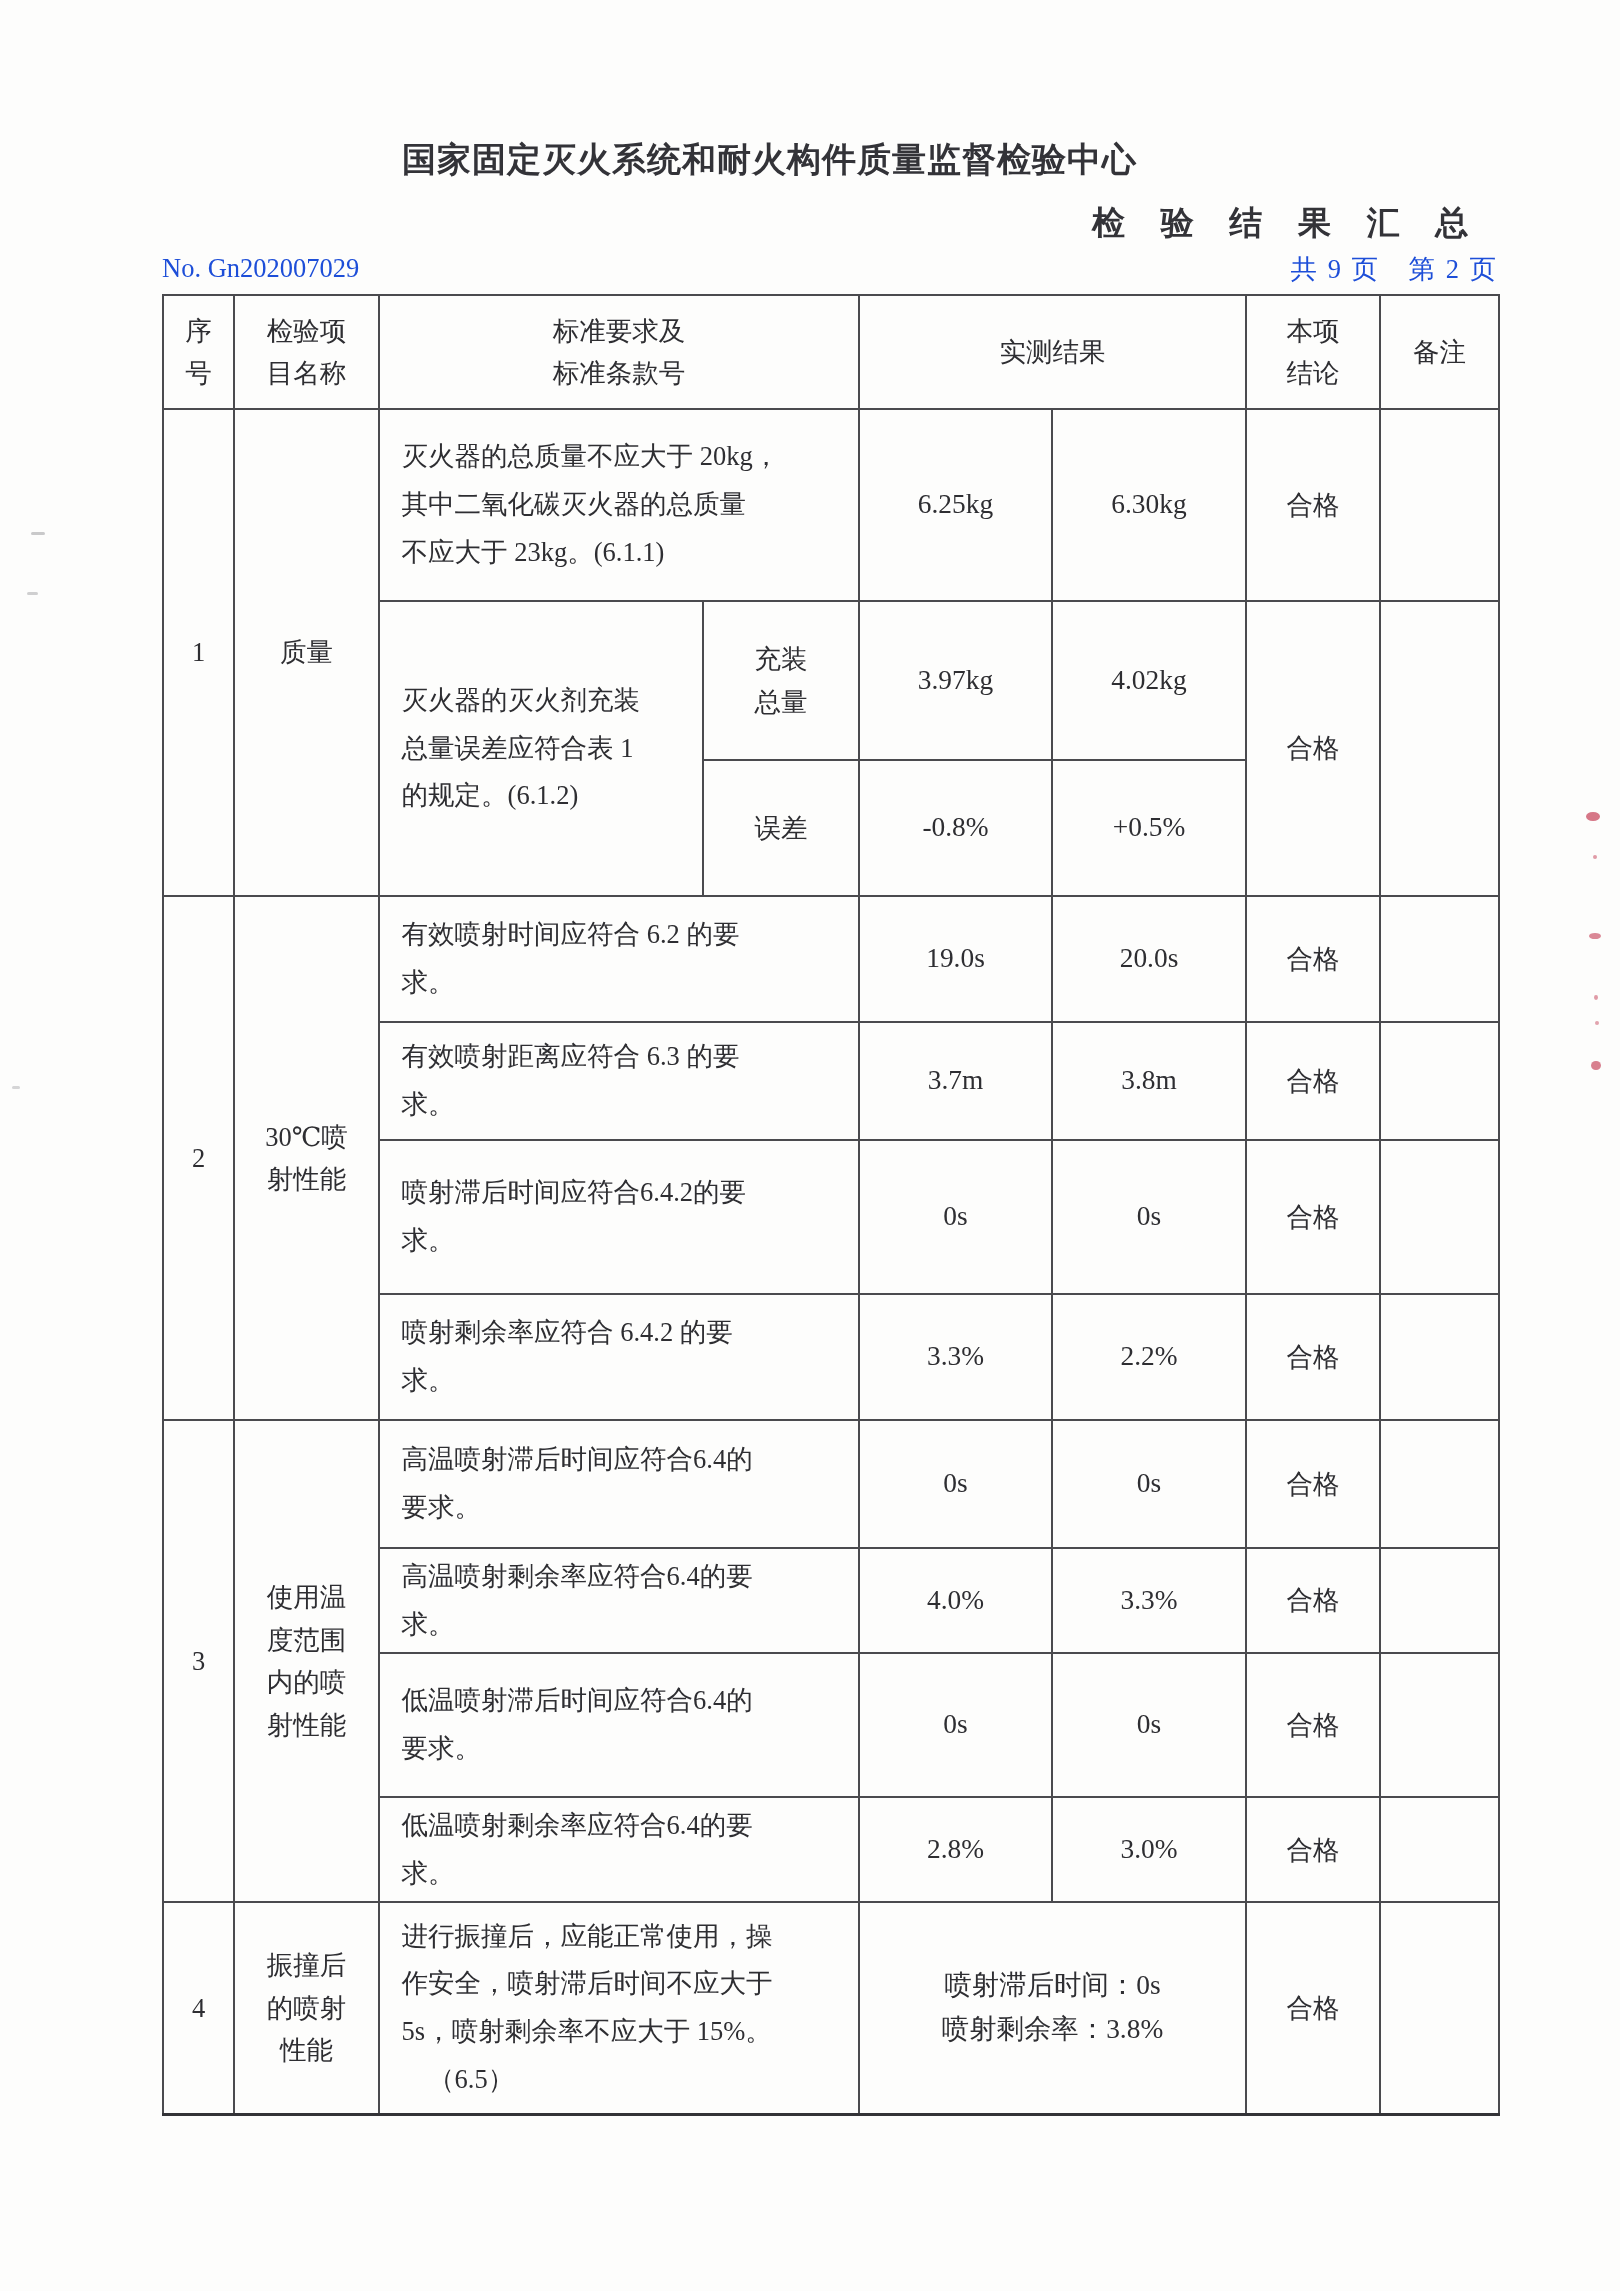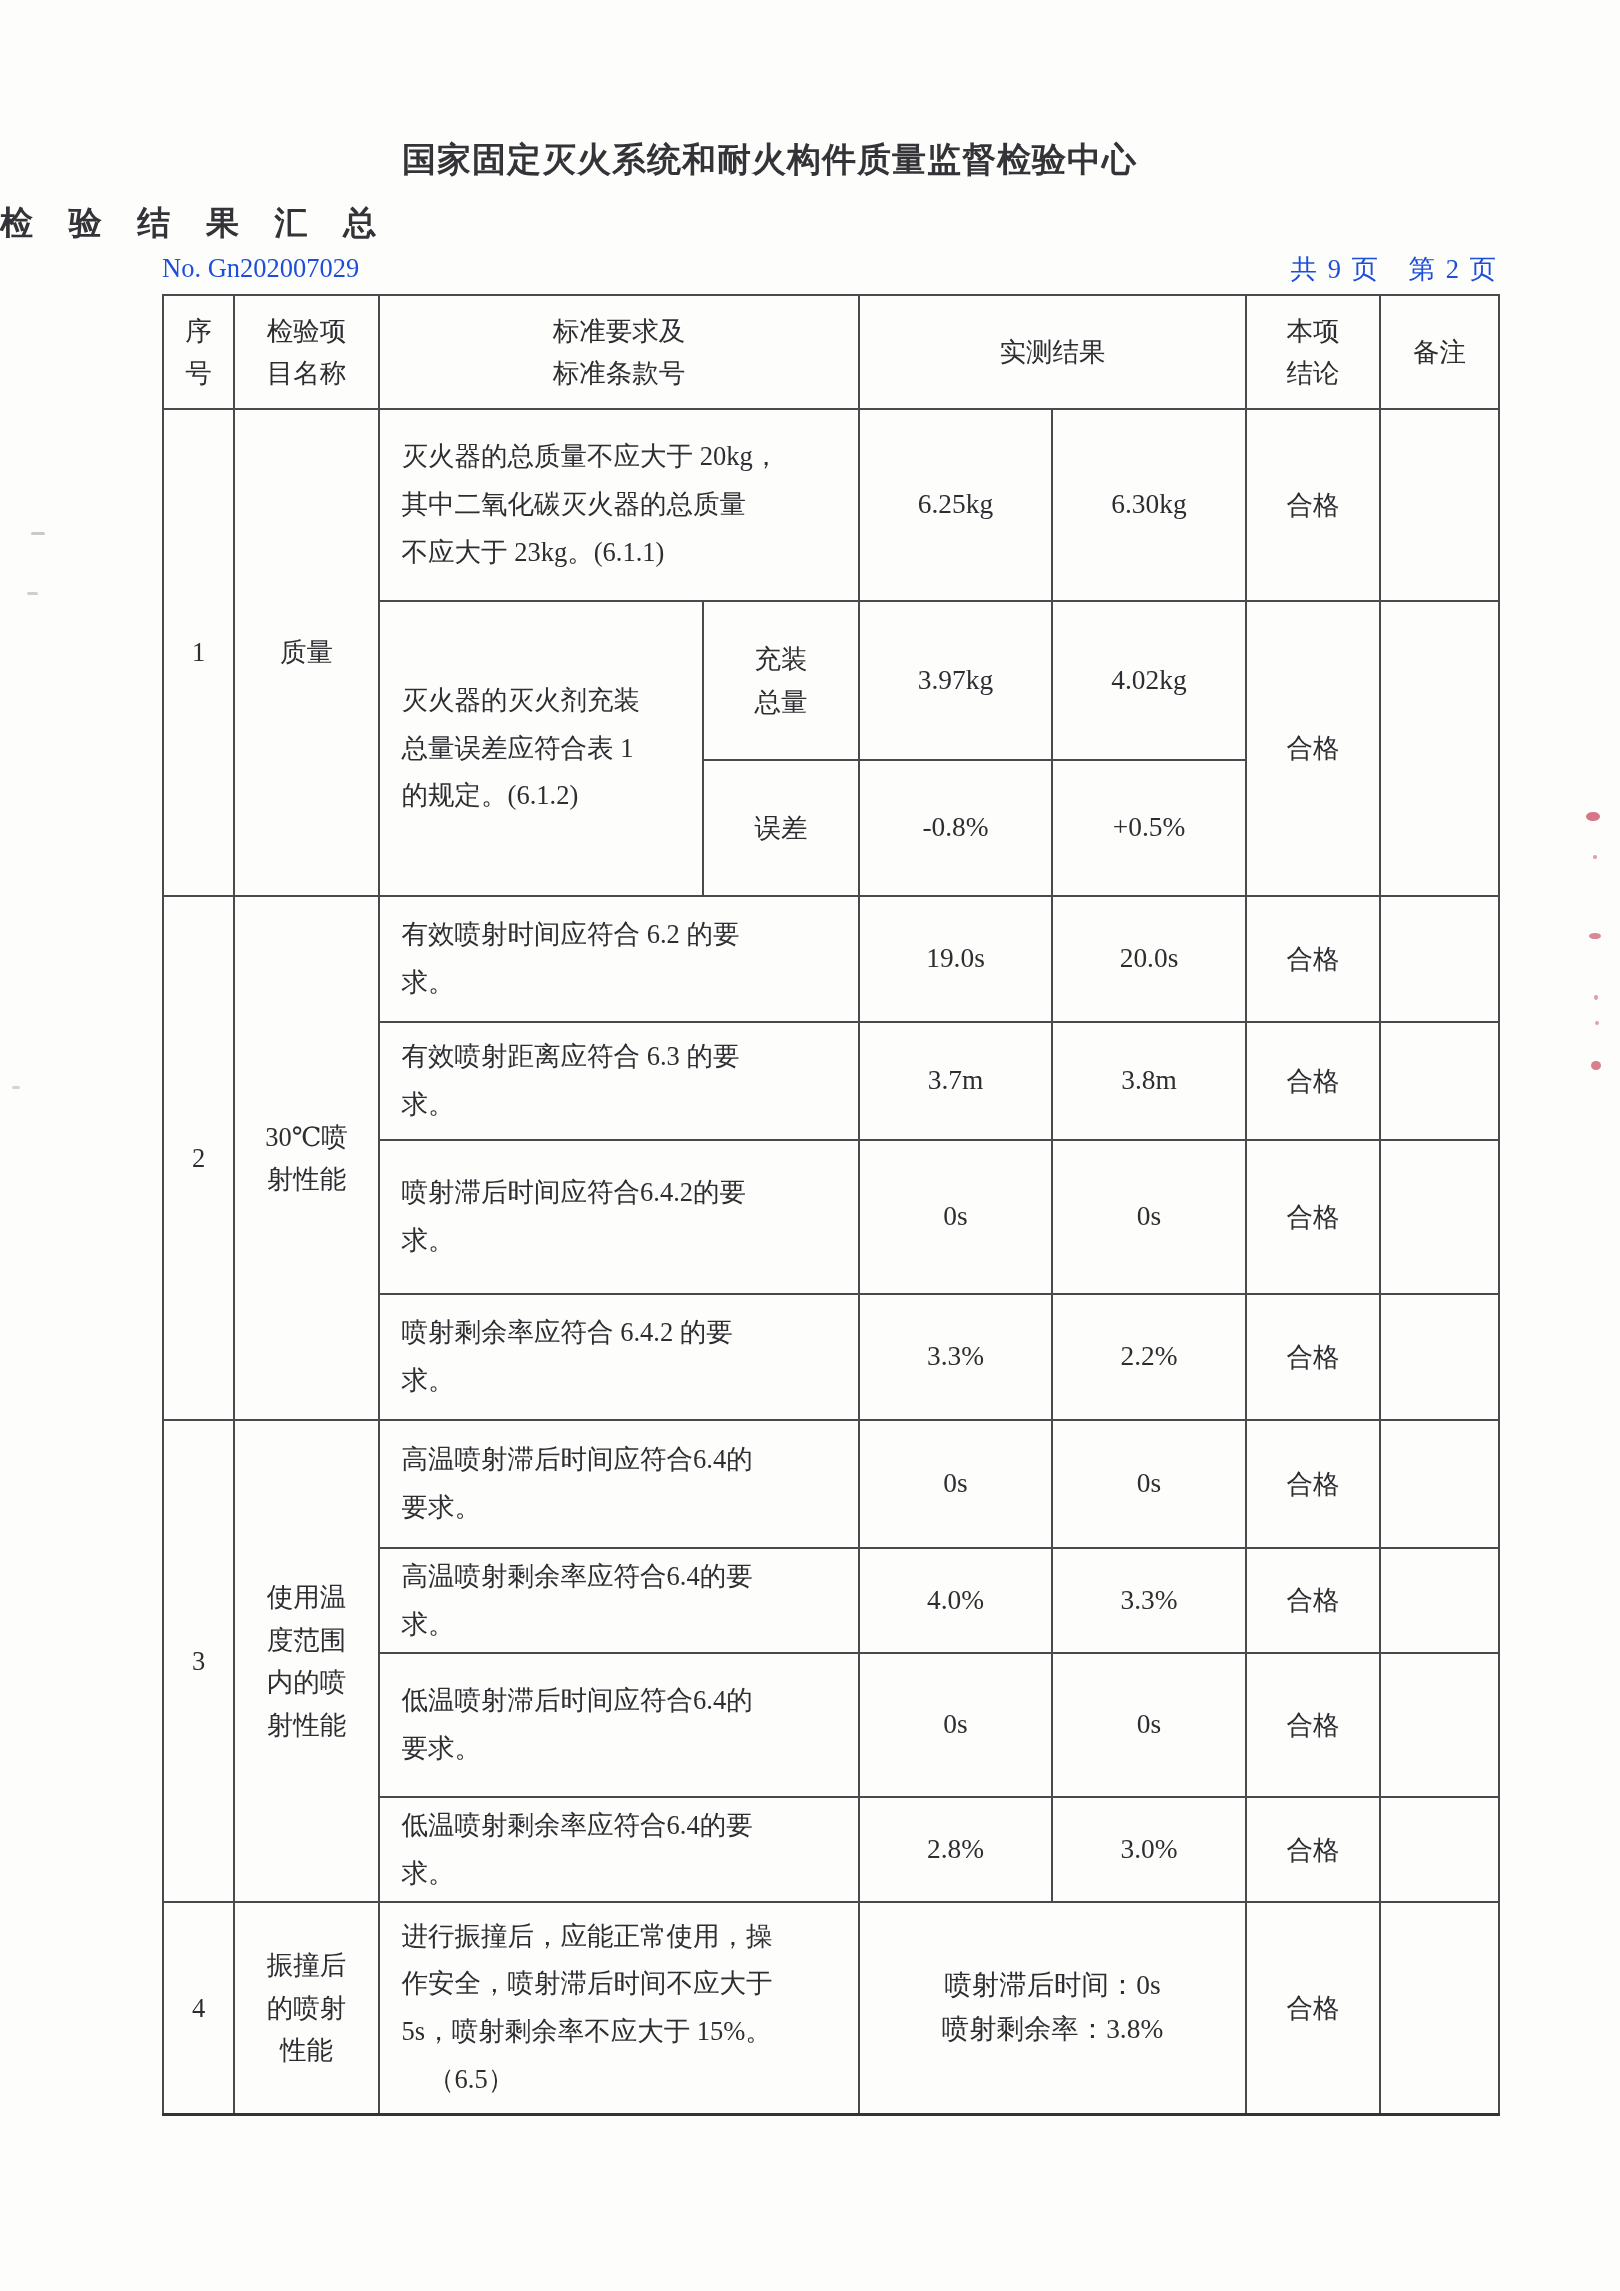--- a/index.html
+++ b/index.html
@@ -13,21 +13,21 @@
   }
   .page{position:absolute;inset:0;}
 
   .doc-title{
     position:absolute;left:402px;top:137px;
     font-size:34px;font-weight:bold;letter-spacing:1px;
     color:#333338;white-space:nowrap;
   }
   .doc-subtitle{
     position:absolute;left:0;top:201px;width:1482px;
-    text-align:left;
+    text-align:right;
     font-size:33px;font-weight:bold;letter-spacing:13.7px;
     color:#333338;white-space:nowrap;
   }
   .meta-line{
     position:absolute;left:162px;top:253px;width:1336px;height:37px;
     font-size:26.5px;color:#1d4ed8;
   }
   .doc-number{position:absolute;left:0;top:0;}
   .page-indicator{position:absolute;right:0;top:-2px;letter-spacing:2px;}
 

